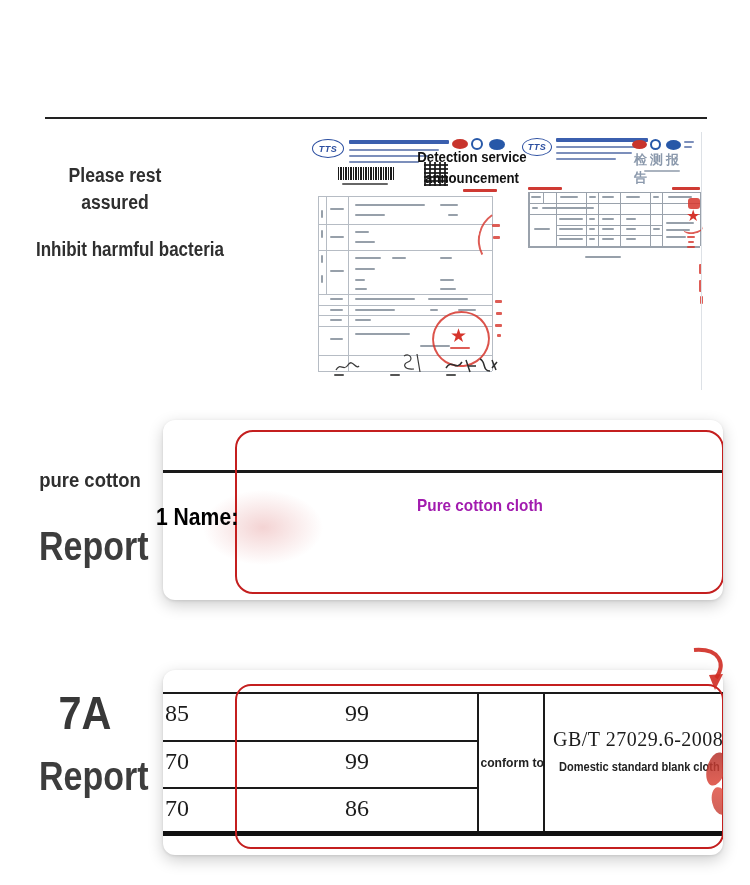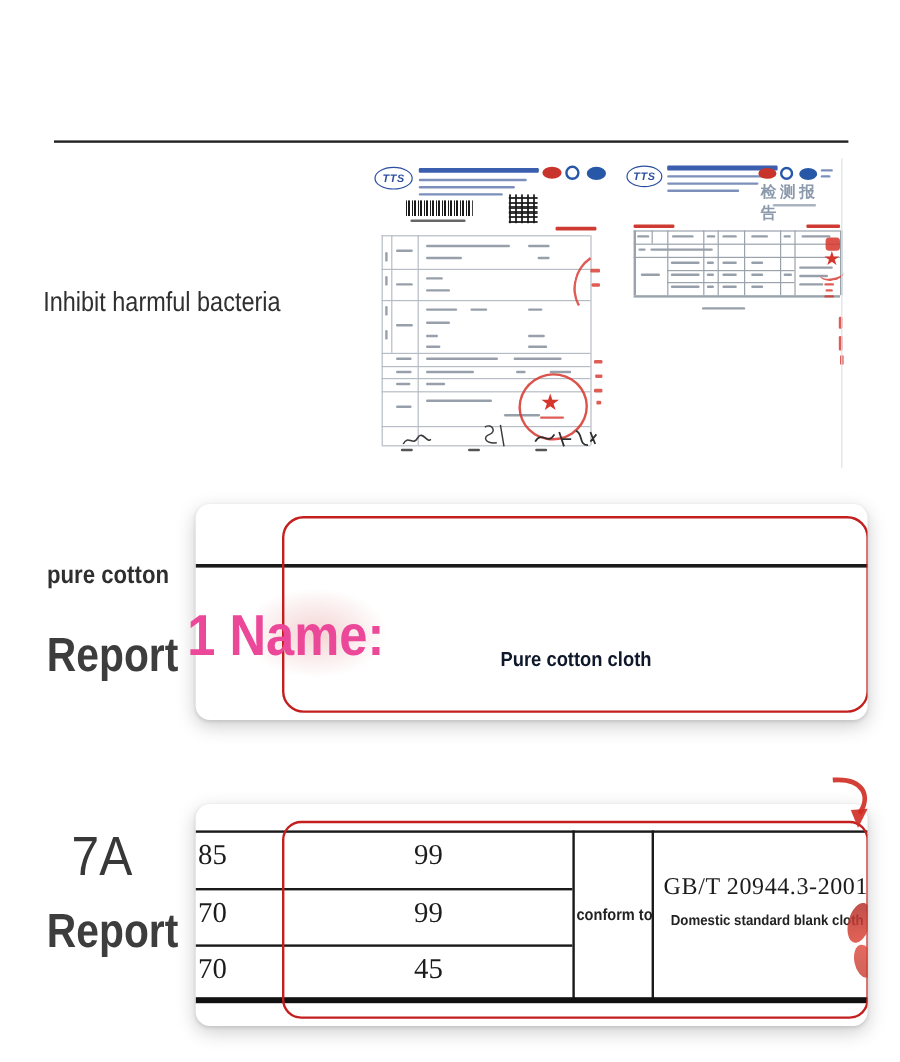--- a/index.html
+++ b/index.html
@@ -24,21 +24,25 @@
   .blackline{position:absolute;background:#1a1a1a;}
   .vdash{position:absolute;background:#d6352c;border-radius:1px;opacity:.8;}
 </style>
 </head>
 <body>
 
 <div id="canvas">
 
   <div class="blackline" style="left:45px;top:117px;width:662px;height:2px;background:#222;"></div>
 
-  <div class="abs" style="left:36px;top:238px;font-size:23px;font-weight:normal;color:#2f2f2f;">
+  <div class="abs" style="left:40px;top:162px;width:150px;font-size:20px;font-weight:bold;line-height:27px;color:#2f2f2f;">
+    <span class="condc">Please rest</span>
+    <span class="condc">assured</span>
+  </div>
+  <div class="abs" style="left:36px;top:238px;font-size:20px;font-weight:bold;color:#2f2f2f;">
     <span class="cond">Inhibit harmful bacteria</span>
   </div>
 
   <div class="tts" style="left:312px;top:139px;width:30px;height:17px;">
     <span>TTS</span>
   </div>
   <div class="bar bluebar2" style="left:349px;top:140px;width:100px;"></div>
   <div class="bar bluebar" style="left:349px;top:149px;width:90px;"></div>
   <div class="bar bluebar" style="left:349px;top:155px;width:80px;"></div>
   <div class="bar bluebar" style="left:349px;top:161px;width:70px;"></div>
@@ -46,20 +50,24 @@
   <div class="abs" style="left:338px;top:167px;width:56px;height:13px;
        background:repeating-linear-gradient(90deg,#1a1a1a 0 1px,transparent 1px 2px,#1a1a1a 2px 4px,transparent 4px 5px);"></div>
   <div class="bar" style="left:342px;top:183px;width:46px;background:#666;"></div>
   <div class="abs" style="left:424px;top:162px;width:24px;height:24px;opacity:.9;
        background-color:#fff;background-image:repeating-linear-gradient(0deg,#222 0 2px,#fff 2px 4px),repeating-linear-gradient(90deg,#222 0 2px,#fff 2px 5px);background-blend-mode:multiply;"></div>
 
   <div class="abs" style="left:452px;top:139px;width:16px;height:10px;border-radius:50%;background:#c8342c;"></div>
   <div class="abs" style="left:471px;top:138px;width:12px;height:12px;border-radius:50%;border:2px solid #2758a8;box-sizing:border-box;"></div>
   <div class="abs" style="left:489px;top:139px;width:16px;height:11px;border-radius:50%;background:#2758a8;"></div>
 
+  <div class="abs" style="left:402px;top:146px;width:140px;font-size:15px;font-weight:bold;color:#111;line-height:21px;">
+    <span class="condc">Detection service</span>
+    <span class="condc">announcement</span>
+  </div>
   <div class="bar redbar" style="left:463px;top:189px;width:34px;"></div>
 
   <div class="gline" style="left:318px;top:196px;width:174px;height:1px;"></div>
   <div class="gline" style="left:318px;top:224px;width:174px;height:1px;"></div>
   <div class="gline" style="left:318px;top:250px;width:174px;height:1px;"></div>
   <div class="gline" style="left:318px;top:294px;width:174px;height:1px;"></div>
   <div class="gline" style="left:318px;top:305px;width:174px;height:1px;"></div>
   <div class="gline" style="left:318px;top:315px;width:174px;height:1px;"></div>
   <div class="gline" style="left:318px;top:326px;width:174px;height:1px;"></div>
   <div class="gline" style="left:318px;top:355px;width:174px;height:1px;"></div>
@@ -212,28 +220,28 @@
     <span class="condc" style="transform:scaleX(.85);">Report</span>
   </div>
 
   <div class="card" style="left:163px;top:420px;width:560px;height:180px;">
     <div class="blackline" style="left:0;top:50px;width:560px;height:3px;"></div>
     <div class="abs" style="left:40px;top:70px;width:120px;height:75px;border-radius:50%;
          background:radial-gradient(closest-side,rgba(225,140,140,.38),rgba(225,140,140,0));"></div>
     <div class="redrect" style="left:72px;top:10px;width:485px;height:160px;border-radius:18px;"></div>
 
   </div>
-  <div class="abs" style="left:156px;top:503px;font-size:48px;font-weight:bold;color:#ec4899;z-index:3;">
+  <div class="abs" style="left:156px;top:503px;font-size:24px;font-weight:bold;color:#000000;z-index:3;">
     <span class="cond" style="transform:scaleX(.88);">1 Name:</span>
   </div>
-  <div class="abs" style="left:330px;top:540px;width:300px;text-align:center;font-size:17px;font-weight:bold;color:#0f172a;z-index:3;">
+  <div class="abs" style="left:330px;top:496px;width:300px;text-align:center;font-size:17px;font-weight:bold;color:#a21caf;z-index:3;">
     <span class="condc" style="transform:scaleX(.9);">Pure cotton cloth</span>
   </div>
 
-  <div class="abs" style="left:30px;top:686px;width:110px;font-size:46px;font-weight:normal;color:#383838;">
+  <div class="abs" style="left:30px;top:686px;width:110px;font-size:46px;font-weight:bold;color:#383838;">
     <span class="condc" style="transform:scaleX(.9);">7A</span>
   </div>
   <div class="abs" style="left:30px;top:754px;width:120px;font-size:40px;font-weight:bold;color:#3d3d3d;">
     <span class="condc" style="transform:scaleX(.85);">Report</span>
   </div>
 
   <div class="card" style="left:163px;top:670px;width:560px;height:185px;">
 
     <div class="blackline" style="left:0;top:22px;width:560px;height:2px;"></div>
     <div class="blackline" style="left:0;top:70px;width:314px;height:2px;"></div>
@@ -241,27 +249,27 @@
     <div class="blackline" style="left:314px;top:22px;width:2px;height:141px;"></div>
     <div class="blackline" style="left:380px;top:22px;width:2px;height:141px;"></div>
     <div class="blackline" style="left:0;top:161px;width:560px;height:5px;background:#111;"></div>
 
     <div class="abs serif" style="left:-12px;top:30px;width:52px;text-align:center;font-size:24px;color:#1c1c1c;">85</div>
     <div class="abs serif" style="left:-12px;top:78px;width:52px;text-align:center;font-size:24px;color:#1c1c1c;">70</div>
     <div class="abs serif" style="left:-12px;top:125px;width:52px;text-align:center;font-size:24px;color:#1c1c1c;">70</div>
 
     <div class="abs serif" style="left:64px;top:30px;width:260px;text-align:center;font-size:24px;color:#1c1c1c;">99</div>
     <div class="abs serif" style="left:64px;top:78px;width:260px;text-align:center;font-size:24px;color:#1c1c1c;">99</div>
-    <div class="abs serif" style="left:64px;top:125px;width:260px;text-align:center;font-size:24px;color:#1c1c1c;">45</div>
+    <div class="abs serif" style="left:64px;top:125px;width:260px;text-align:center;font-size:24px;color:#1c1c1c;">86</div>
 
     <div class="abs" style="left:314px;top:85px;width:68px;text-align:center;font-size:13.5px;font-weight:600;color:#222;">
       <span class="condc" style="transform:scaleX(.9);">conform to</span>
     </div>
 
-    <div class="abs serif" style="left:390px;top:58px;font-size:20px;letter-spacing:.5px;color:#1c1c1c;white-space:nowrap;">GB/T 20944.3-2001</div>
+    <div class="abs serif" style="left:390px;top:58px;font-size:20px;letter-spacing:.5px;color:#1c1c1c;white-space:nowrap;">GB/T 27029.6-2008</div>
     <div class="abs" style="left:396px;top:90px;font-size:12px;font-weight:bold;color:#222;white-space:nowrap;">
       <span class="cond" style="transform:scaleX(.92);">Domestic standard blank cloth</span>
     </div>
 
     <div class="redrect" style="left:72px;top:14px;width:485px;height:161px;"></div>
 
     <div class="abs" style="left:544px;top:82px;width:18px;height:34px;border-radius:50%;transform:rotate(15deg);
          background:linear-gradient(160deg,#b0302a,#e0483a);opacity:.85;"></div>
     <div class="abs" style="left:549px;top:117px;width:16px;height:28px;border-radius:50%;transform:rotate(-12deg);
          background:linear-gradient(20deg,#c23a30,#e0483a);opacity:.8;"></div>

